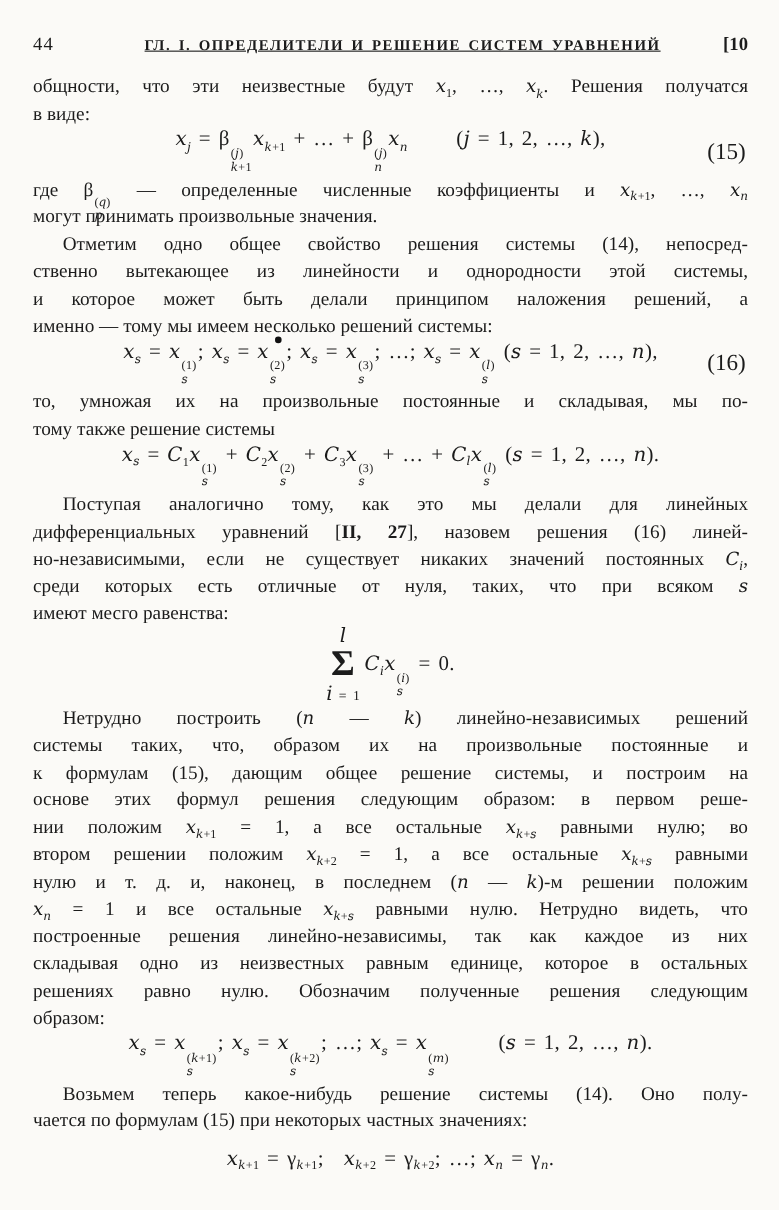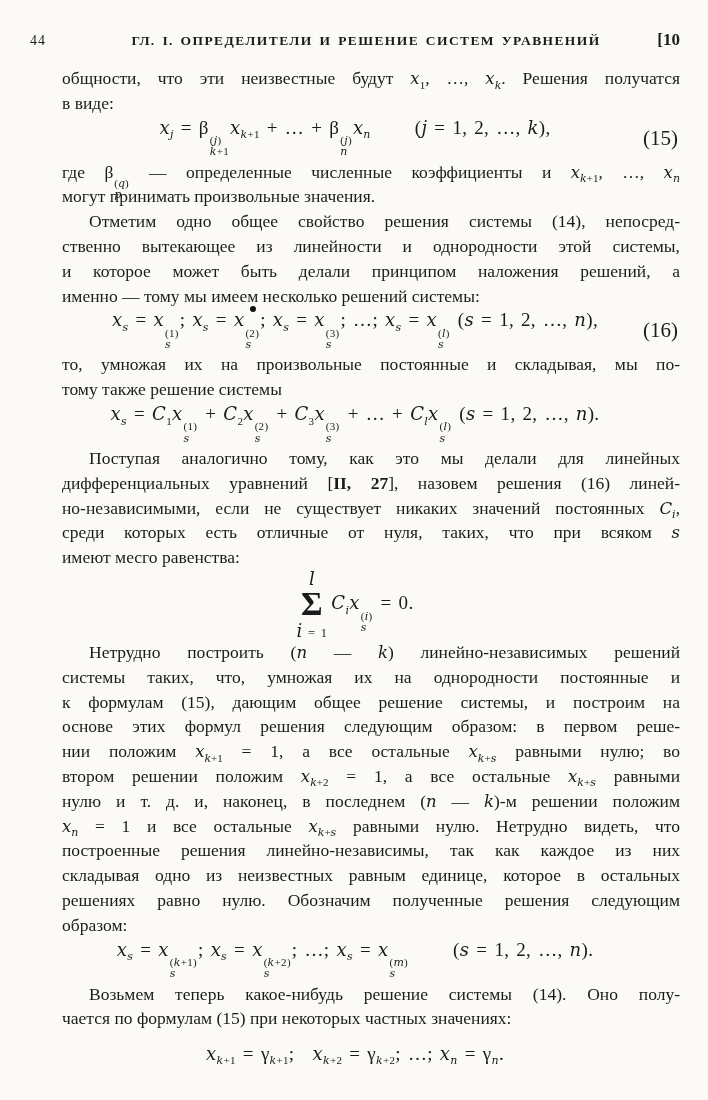--- a/index.html
+++ b/index.html
@@ -13,38 +13,38 @@
     box-sizing:border-box;
     padding:30px 28px 0 30px;
     overflow:hidden;
   }
   
   .phead{
     display:flex;align-items:baseline;
     font-size:16px;
     margin-bottom:16px;
   }
-  .pnum{width:70px;font-size:14px;letter-spacing:1px;}
+  .pnum{width:70px;font-size:17px;letter-spacing:1px;}
   .rtitle{
     flex:1;text-align:center;
     font-size:13.5px;letter-spacing:1.4px;
     font-weight:bold;
     word-spacing:2px;
+    text-decoration:underline;
   }
   .sref{width:48px;text-align:right;font-size:17px;font-weight:bold;}
 
   
   .pbody{margin-top:14px;}
   .para{margin:0;}
   .line{
     height:24.8px;line-height:24.8px;
     font-size:17.5px;
     white-space:nowrap;
     overflow:visible;
-    margin-left:32px;
   }
   .line.just{
     white-space:normal;
     text-align:justify;
     text-align-last:justify;
   }
   .line.indent{text-indent:27px;}
   .line i{font-family:"DejaVu Serif",serif;font-size:16.5px;}
   sub,sup{font-size:11px;line-height:0;}
   sub i, sup i{font-size:11px !important;}
@@ -182,21 +182,21 @@
             <span class="lim"><i>l</i></span>
             <span class="sig">Σ</span>
             <span class="lim"><i>i</i> = 1</span>
           </span><i>C</i><sub><i>i</i></sub><i>x</i><span class="st">
             <span>(<i>i</i>)</span>
             <span><i>s</i></span>
           </span> = 0.</div>
       </div>
       <div class="para">
         <div class="line just indent">Нетрудно построить (<i>n</i> — <i>k</i>) линейно-независимых решений</div>
-        <div class="line just">системы таких, что, умножая их на однородности постоянные и</div>
+        <div class="line just">системы таких, что, образом их на произвольные постоянные и</div>
         <div class="line just">к формулам (15), дающим общее решение системы, и построим на</div>
         <div class="line just">основе этих формул решения следующим образом: в первом реше-</div>
         <div class="line just">нии положим <i>x</i><sub><i>k</i>+1</sub> = 1, а все остальные <i>x</i><sub><i>k</i>+<i>s</i></sub> равными нулю; во</div>
         <div class="line just">втором решении положим <i>x</i><sub><i>k</i>+2</sub> = 1, а все остальные <i>x</i><sub><i>k</i>+<i>s</i></sub> равными</div>
         <div class="line just">нулю и т. д. и, наконец, в последнем (<i>n</i> — <i>k</i>)-м решении положим</div>
         <div class="line just"><i>x</i><sub><i>n</i></sub> = 1 и все остальные <i>x</i><sub><i>k</i>+<i>s</i></sub> равными нулю. Нетрудно видеть, что</div>
         <div class="line just">построенные решения линейно-независимы, так как каждое из них</div>
         <div class="line just">складывая одно из неизвестных равным единице, которое в остальных</div>
         <div class="line just">решениях равно нулю. Обозначим полученные решения следующим</div>
         <div class="line">образом:</div>

